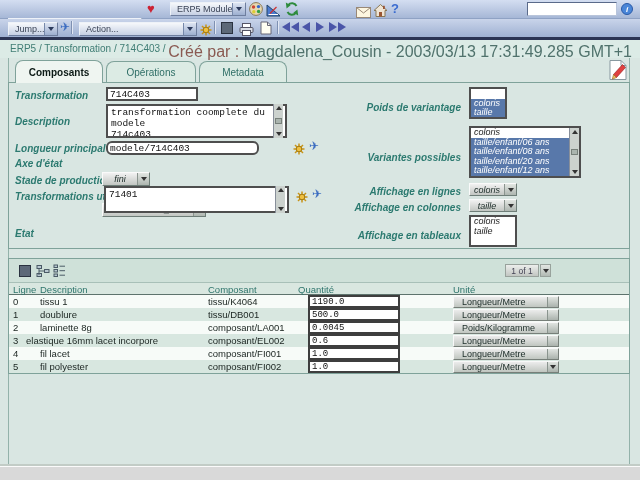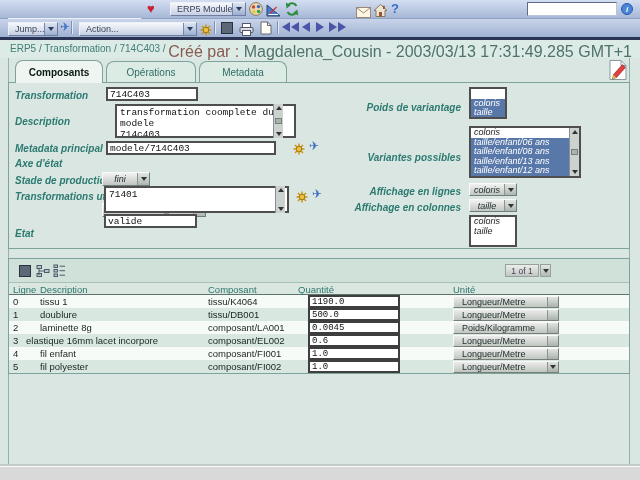--- a/index.html
+++ b/index.html
@@ -265,30 +265,30 @@
         <path d="M6.5 15.5 l-1.2 4.7 l4.2 -1.7 z" fill="#f0c060" stroke="#906020" stroke-width="0.6"></path>
       </svg>
   </span>
 
   <div class="form-panel">
 
     <span class="flabel" style="left:6px;top:7px;">Transformation</span>
     <input class="ibox" style="left: 97px; top: 4px; width: 92px;" value="714C403">
 
     <span class="flabel" style="left:6px;top:33px;">Description</span>
-    <div class="tarea" style="left:97px;top:21px;width:181px;height:34px;margin-left:9px;">transformation coomplete du modele
+    <div class="tarea" style="left:97px;top:21px;width:181px;height:34px;">transformation coomplete du modele
 714c403</div>
     <div class="vscroll" style="left:264px;top:21px;height:34px;right:auto;">
       <span class="tri-up-s"></span>
         <span class="thumb"></span>
         <span class="tri-down-s"></span>
     </div>
 
-    <span class="flabel" style="left:6px;top:60px;">Metadata principal</span>
-    <input class="ibox" style="left: 97px; top: 58px; width: 170px;" value="modele/714C403">
+    <span class="flabel" style="left:6px;top:60px;">Longueur principal</span>
+    <input class="ibox" style="left: 97px; top: 58px; width: 153px; border-radius: 6px;" value="modele/714C403">
     <span class="sun-icon" style="left:284px;top:58px;">
       <svg width="12" height="12" viewBox="0 0 12 12">
           <g stroke="#c89418" stroke-width="1.5">
             <line x1="6" y1="0.5" x2="6" y2="11.5"></line>
             <line x1="0.5" y1="6" x2="11.5" y2="6"></line>
             <line x1="2" y1="2" x2="10" y2="10"></line>
             <line x1="10" y1="2" x2="2" y2="10"></line>
           </g>
           <circle cx="6" cy="6" r="2.8" fill="#f0c040" stroke="#a07810"></circle>
         </svg>
@@ -324,35 +324,34 @@
             <line x1="0.5" y1="6" x2="11.5" y2="6"></line>
             <line x1="2" y1="2" x2="10" y2="10"></line>
             <line x1="10" y1="2" x2="2" y2="10"></line>
           </g>
           <circle cx="6" cy="6" r="2.8" fill="#f0c040" stroke="#a07810"></circle>
         </svg>
     </span>
     <span class="plane-link" style="left:303px;top:104px;">✈</span>
 
     <span class="flabel" style="left:6px;top:145px;">Etat</span>
-    <input class="ibox" style="left: 95px; top: 131px; width: 93px;" value="valide">
 
     <span class="rlabel" style="top:19px;">Poids de variantage</span>
     <div class="lbox" style="left:460px;top:4px;width:38px;height:32px;">
       <div class="lopt"></div>
       <div class="lopt sel">coloris</div>
       <div class="lopt sel">taille</div>
     </div>
 
     <span class="rlabel" style="top:69px;">Variantes possibles</span>
     <div class="lbox" style="left:460px;top:43px;width:112px;height:52px;">
       <div class="lopt">coloris</div>
       <div class="lopt sel">taille/enfant/06 ans</div>
       <div class="lopt sel">taille/enfant/08 ans</div>
-      <div class="lopt sel">taille/enfant/13 ans</div>
+      <div class="lopt sel">taille/enfant/20 ans</div>
       <div class="lopt sel">taille/enfant/12 ans</div>
       <div class="vscroll">
         <span class="tri-up-s"></span>
           <span class="thumb"></span>
           <span class="tri-down-s"></span>
       </div>
     </div>
 
     <span class="rlabel" style="top:103px;">Affichage en lignes</span>
     <div class="gsel" style="left:460px;top:100px;width:48px;height:13px;">
@@ -363,20 +362,21 @@
     </div>
 
     <span class="rlabel" style="top:119px;">Affichage en colonnes</span>
     <div class="gsel" style="left:460px;top:116px;width:48px;height:13px;">
       <span class="lbl">taille</span>
       <span class="garrow">
           <span class="tri-down-s"></span>
         </span>
     </div>
 
+    <span class="rlabel" style="top:147px;">Affichage en tableaux</span>
     <div class="lbox" style="left:460px;top:132px;width:48px;height:32px;">
       <div class="lopt">coloris</div>
       <div class="lopt">taille</div>
     </div>
   </div>
 
   <div class="list-section">
     <div class="ls-head">
       <span class="sq-btn" style="left:10px;top:6px;"></span>
       <span class="icon-btn" style="left:27px;top:5px;">
@@ -448,21 +448,21 @@
       <span class="tc" style="left:17px;">elastique 16mm lacet incorpore</span>
       <span class="tc" style="left:199px;">composant/EL002</span>
       <input class="qty" value="0.6" style="">
       <span class="usel">
           <span class="lbl">Longueur/Metre</span>
           <span class="garrow"></span>
         </span>
     </div>
     <div class="trow even" style="top:88px;">
       <span class="tc" style="left:4px;">4</span>
-      <span class="tc" style="left:31px;">fil enfant</span>
+      <span class="tc" style="left:31px;">fil lacet</span>
       <span class="tc" style="left:199px;">composant/FI001</span>
       <input class="qty" value="1.0" style="">
       <span class="usel">
           <span class="lbl">Longueur/Metre</span>
           <span class="garrow"></span>
         </span>
     </div>
     <div class="trow odd" style="top:101px;">
       <span class="tc" style="left:4px;">5</span>
       <span class="tc" style="left:31px;">fil polyester</span>

